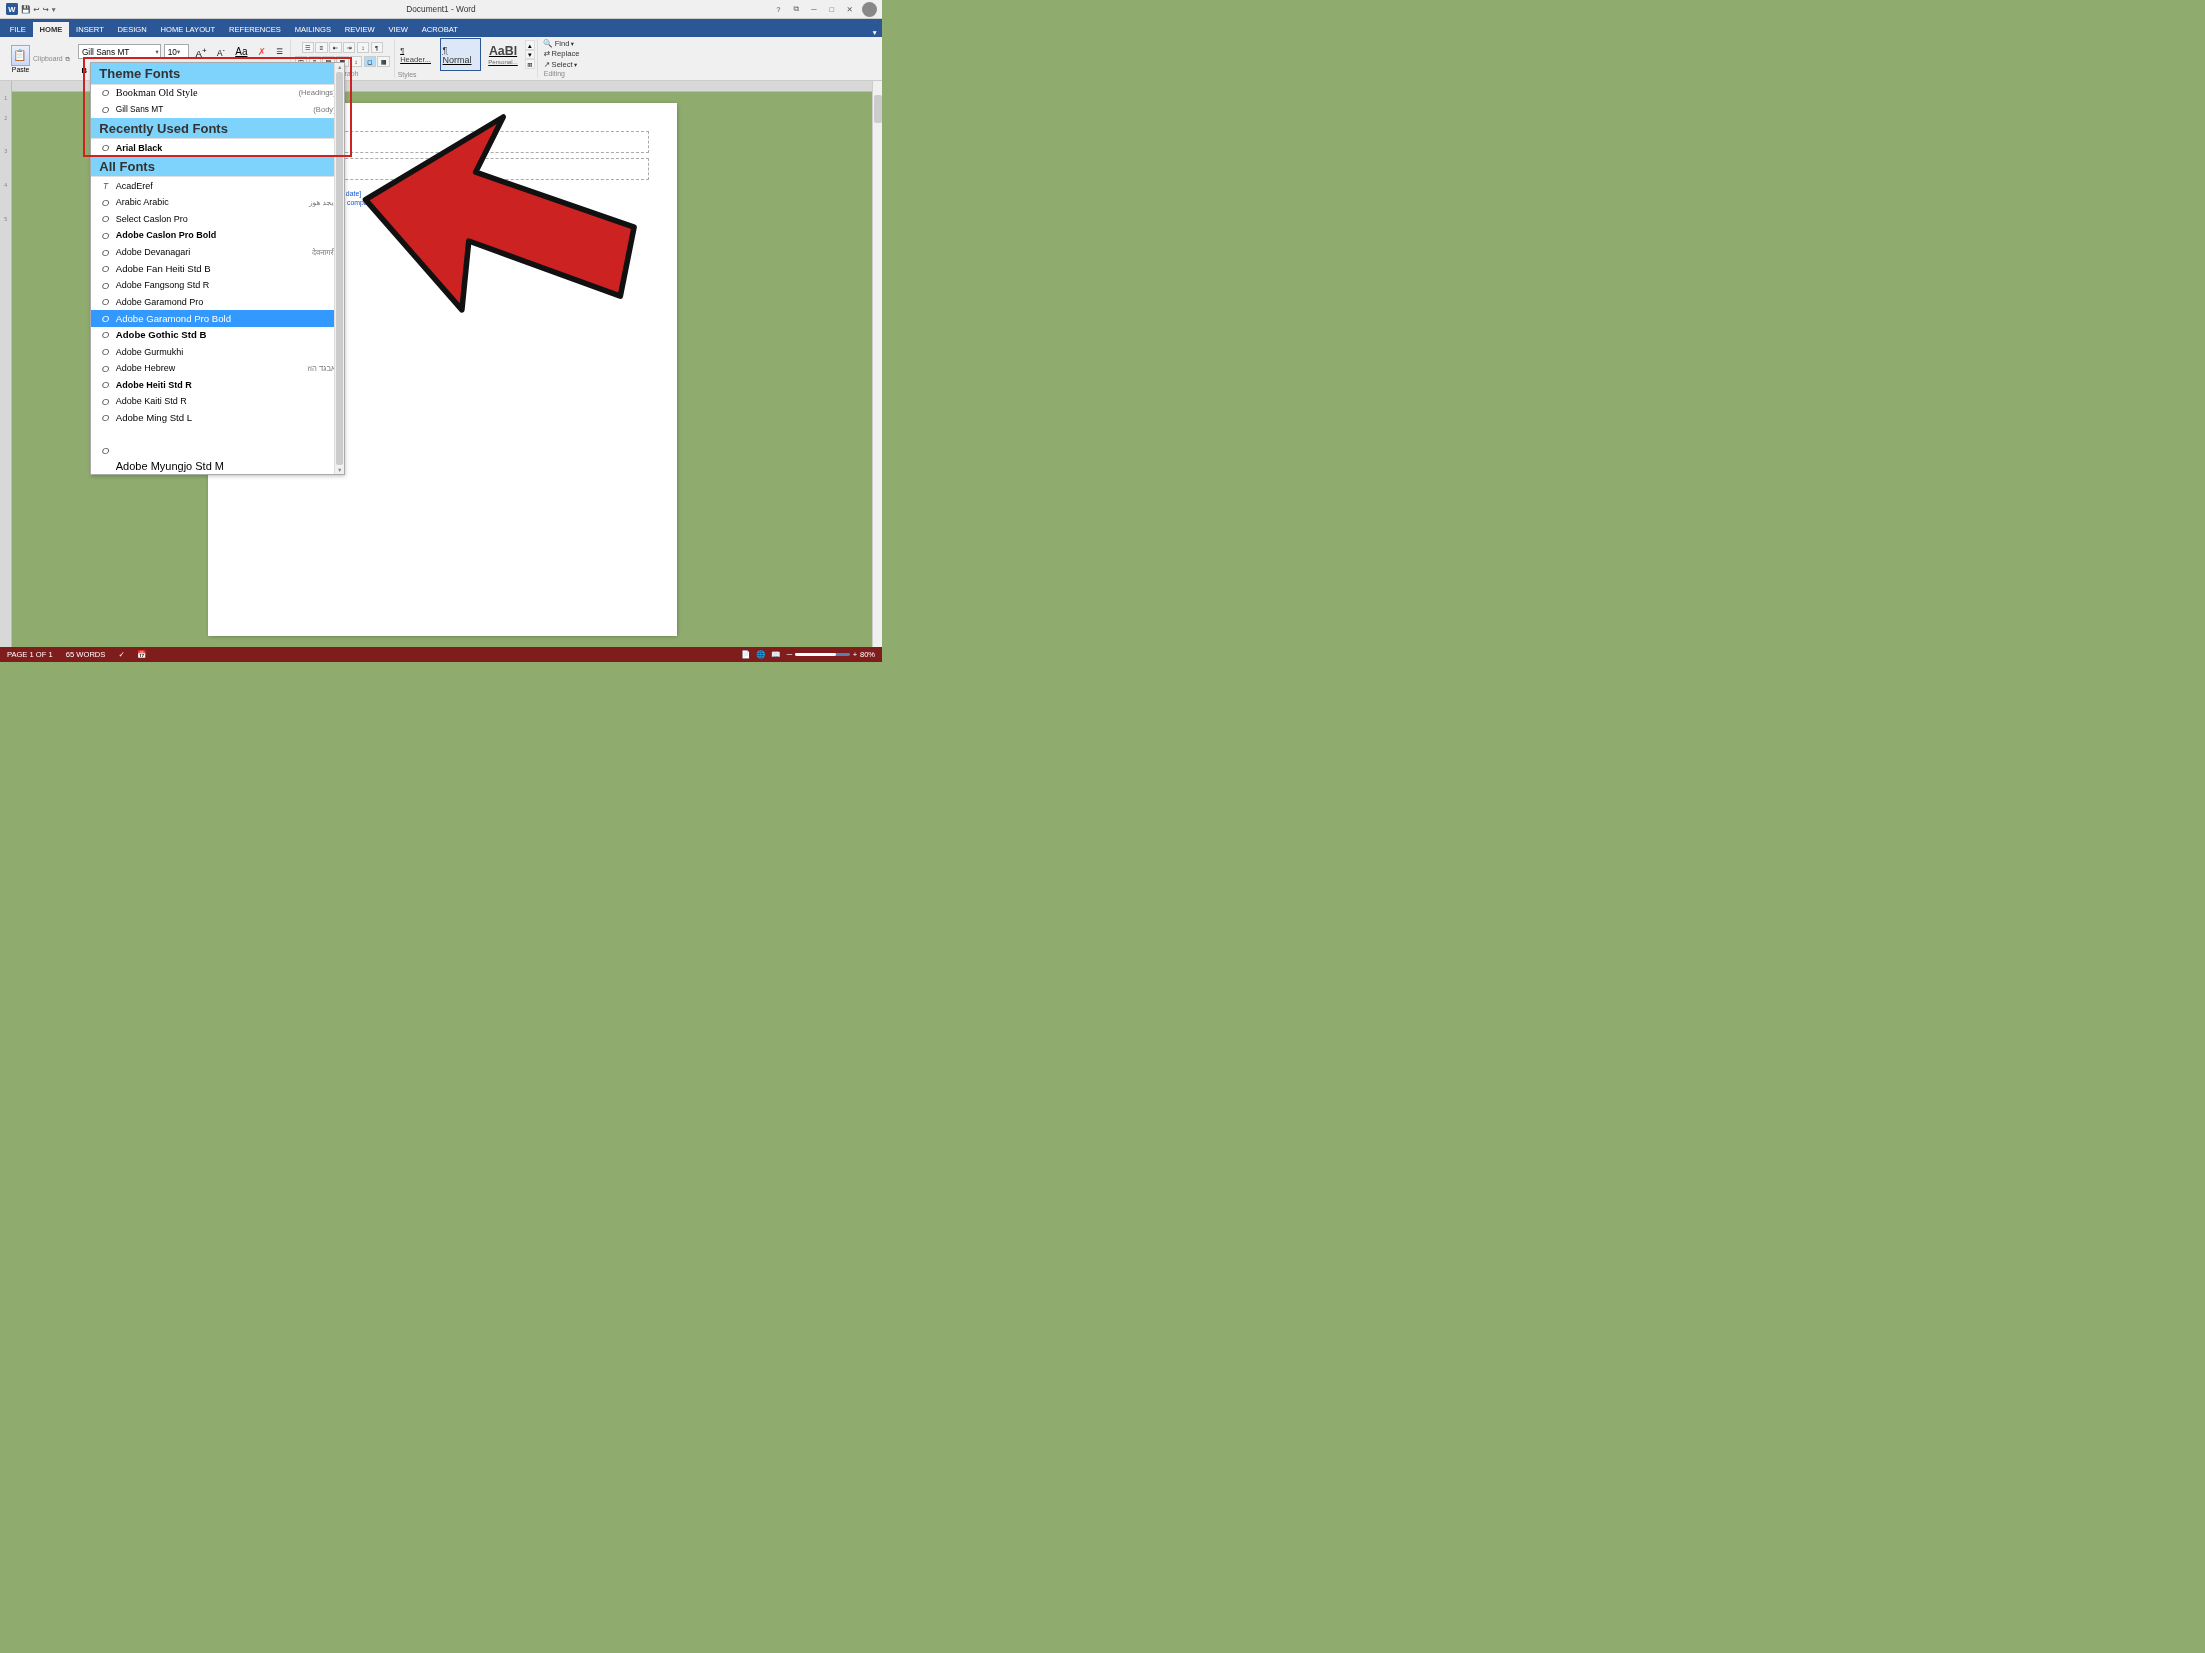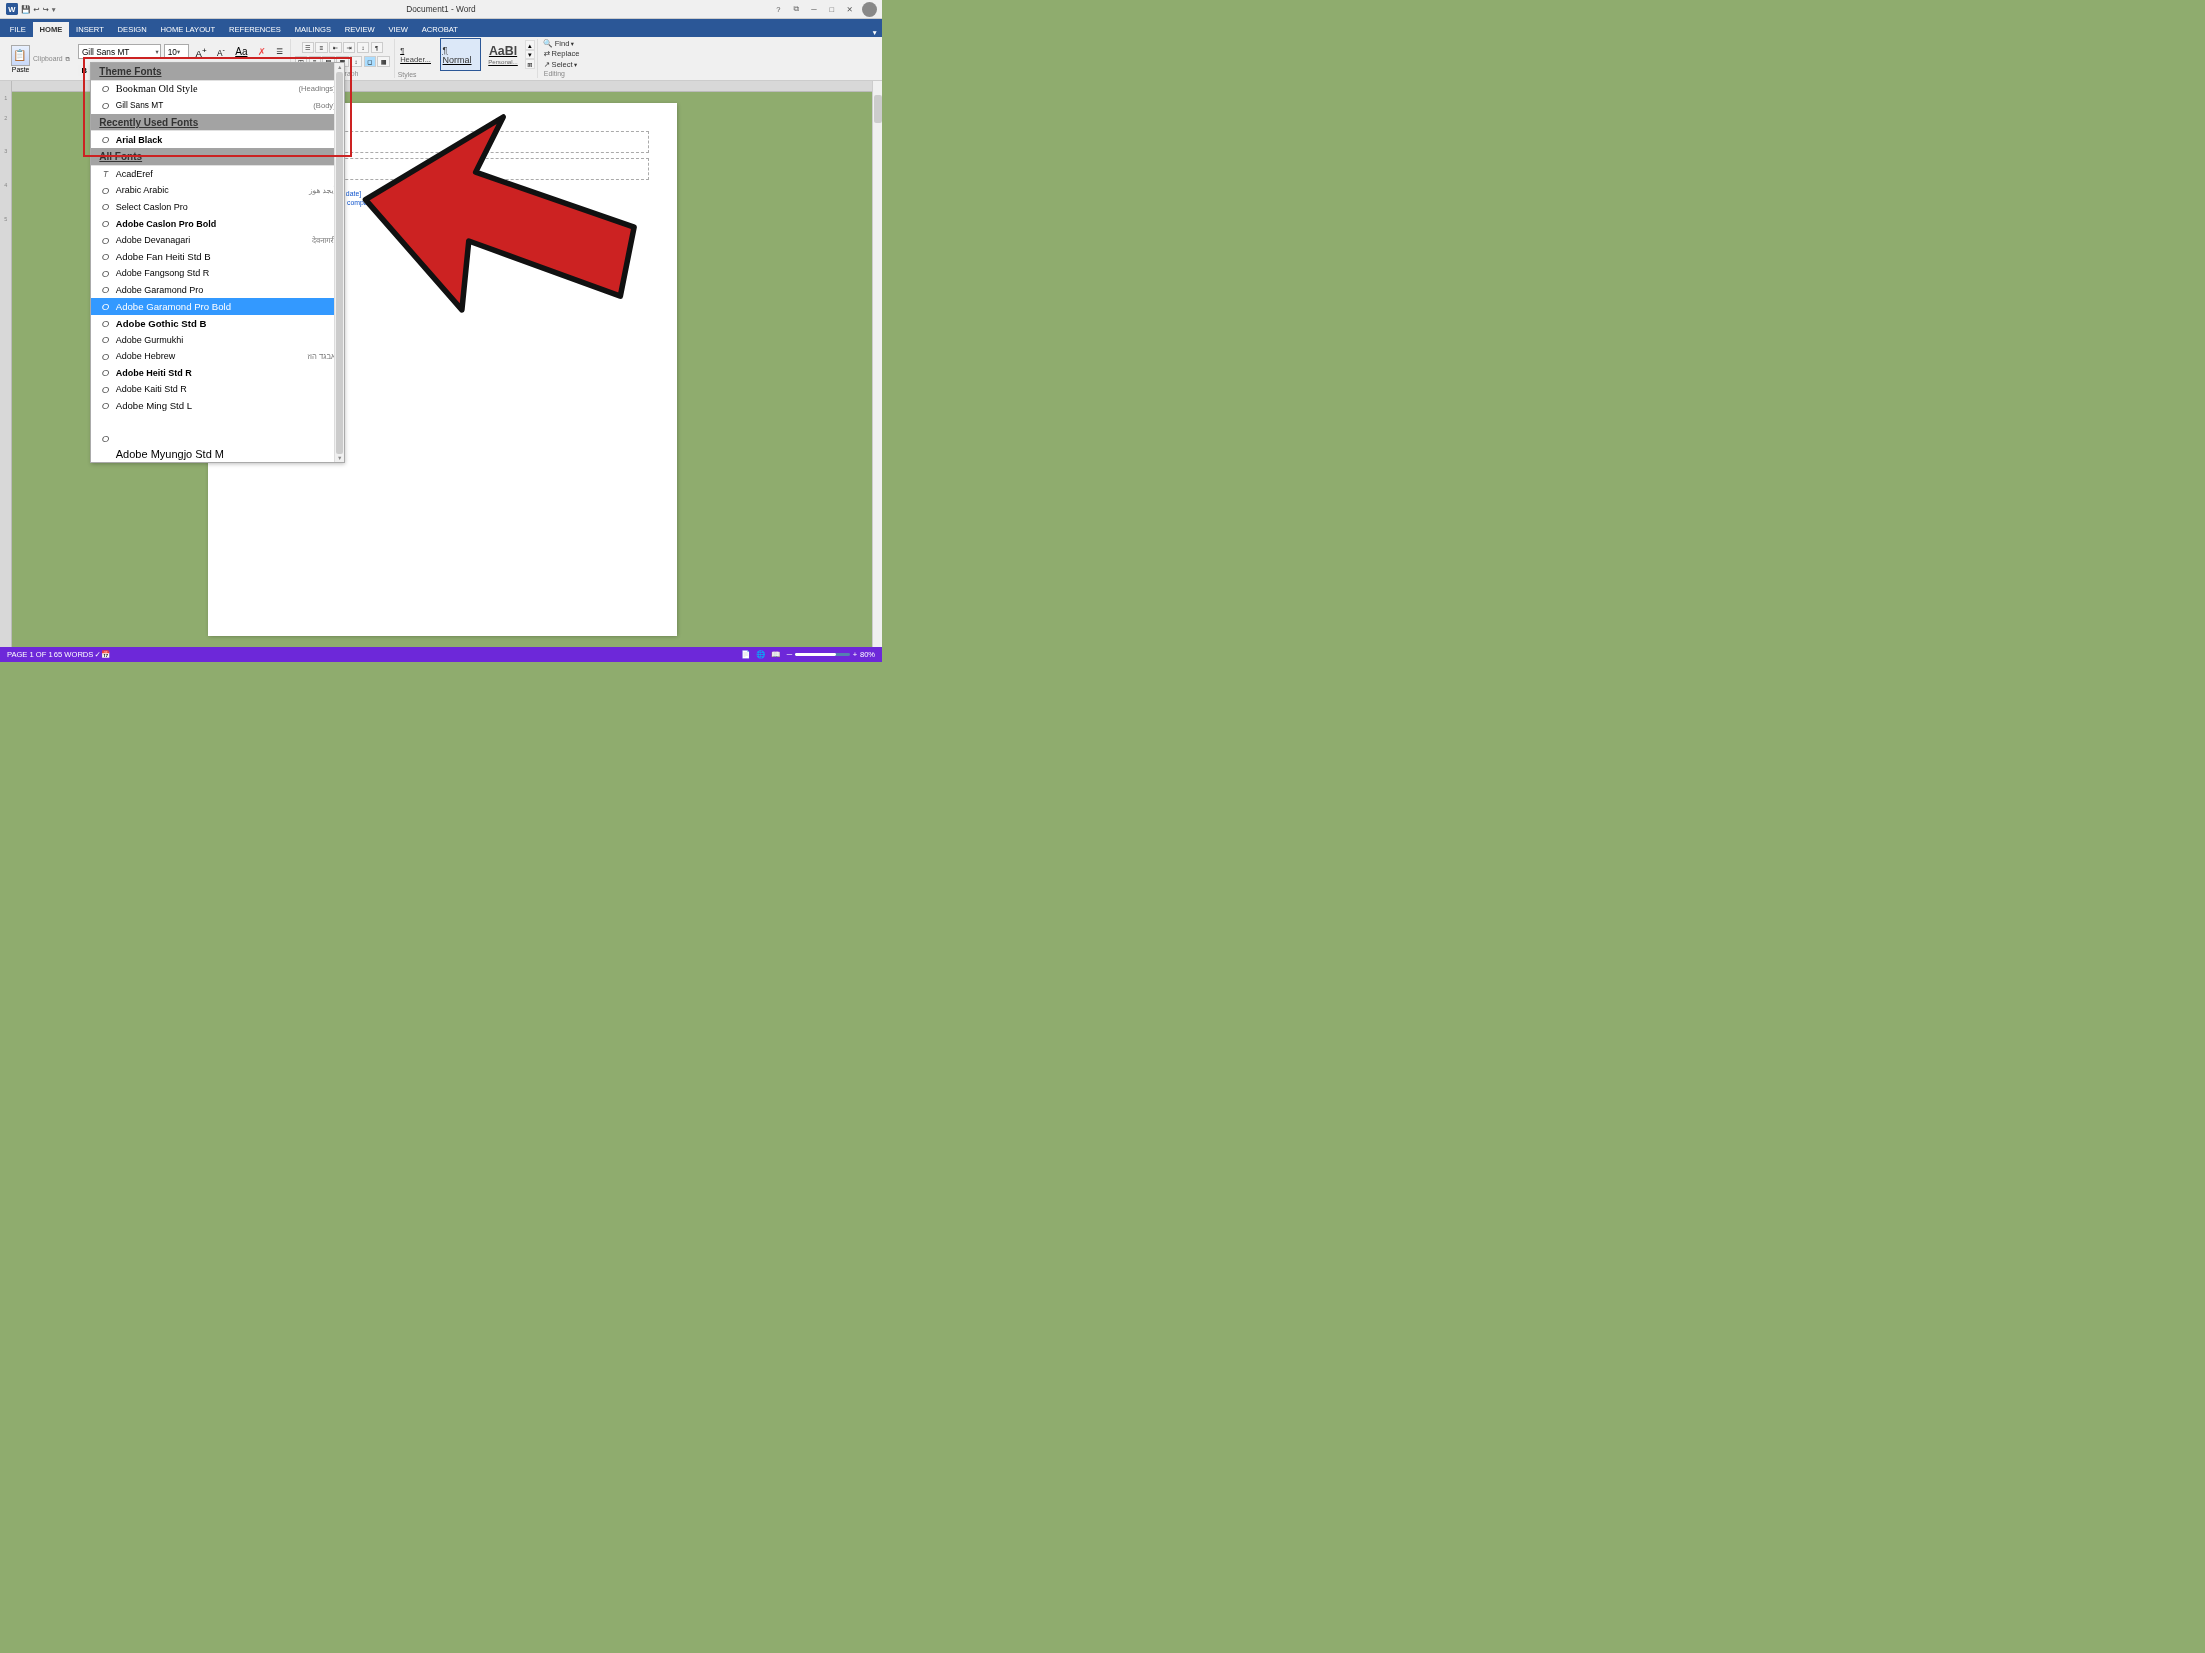--- a/index.html
+++ b/index.html
@@ -156,27 +156,27 @@
       margin-bottom: 5.5px;
     }
     .doc-blue-text {
       color: #1155cc;
       font-size: 6.9px;
     }
 
     
     .status-bar {
       height: 15px;
-      background: #6d28d9;
+      background: #7f1d1d;
       color: white;
       font-size: 7.6px;
       display: flex;
       align-items: center;
       padding: 0 6.9px;
-      gap: 1px;
+      gap: 13px;
       position: absolute;
       bottom: 0;
       left: 0;
       right: 0;
     }
     .status-bar-right {
       margin-left: auto;
       display: flex;
       align-items: center;
       gap: 5.5px;
@@ -209,27 +209,26 @@
       top: 57px;
       left: 83px;
       width: 269px;
       height: 100px;
       border: 2.1px solid #cc2222;
       z-index: 200;
       pointer-events: none;
     }
 
     .font-section-header {
-      background: #a3a3a3;
+      background: #7dd3fc;
       padding: 2.8px 8.3px;
-      font-size: 10px;
+      font-size: 13px;
       font-weight: bold;
       color: #333;
       border-bottom: 0.7px solid #e0e0e0;
-      text-decoration: underline;
     }
 
     .font-item {
       padding: 2.1px 8.3px;
       display: flex;
       align-items: center;
       justify-content: space-between;
       cursor: pointer;
       font-size: 9px;
       min-height: 16.5px;

